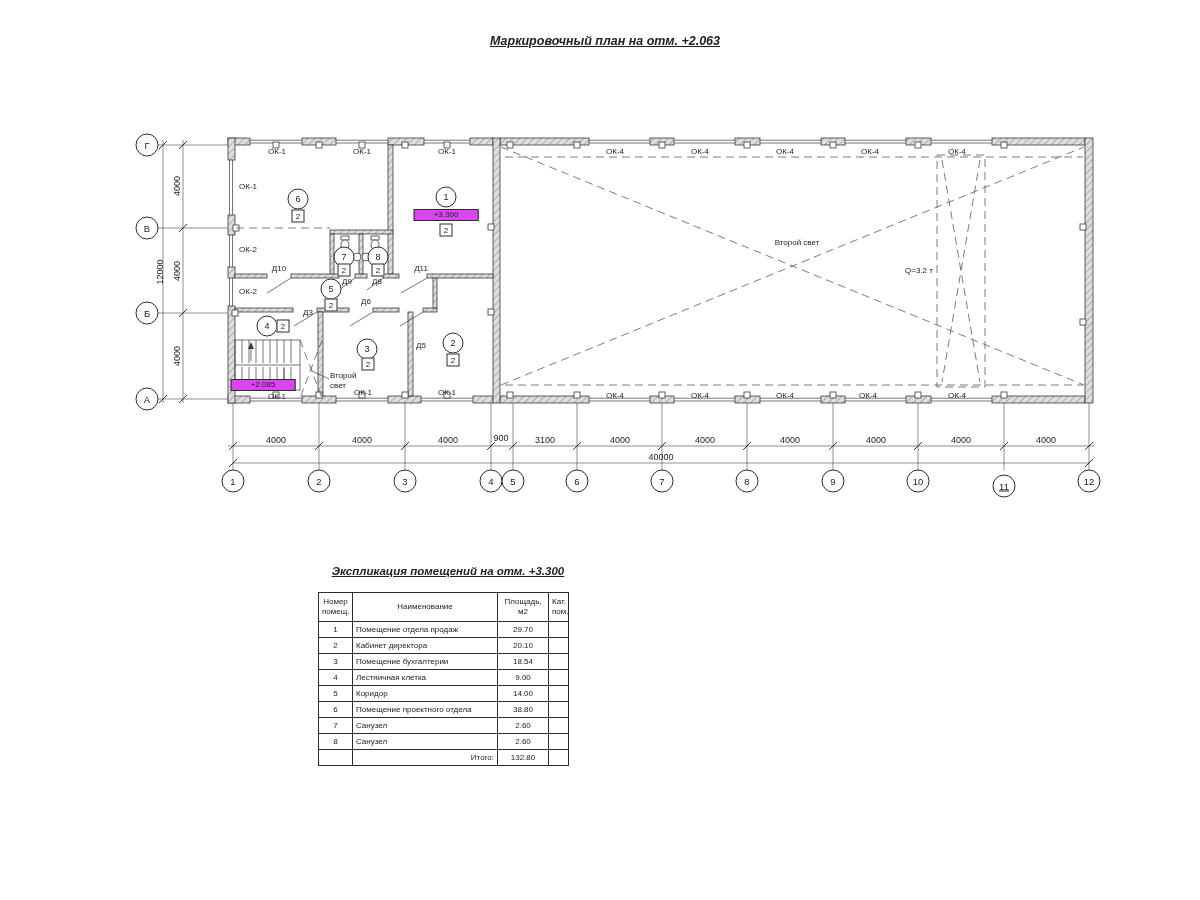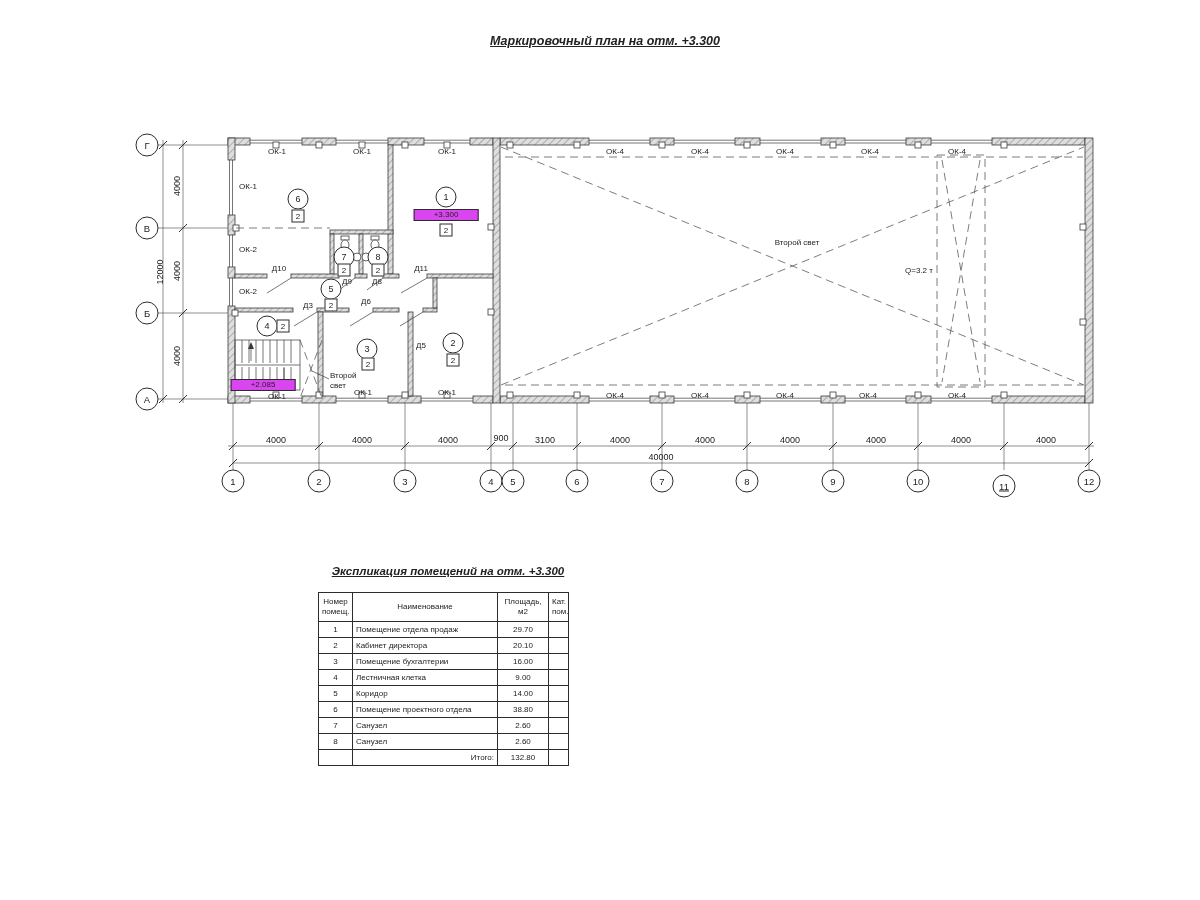--- a/index.html
+++ b/index.html
@@ -272,21 +272,21 @@
         <line x1="1085" y1="467" x2="1093" y2="459"></line>
       <line x1="179" y1="149" x2="187" y2="141"></line>
         <line x1="179" y1="232" x2="187" y2="224"></line>
       <line x1="179" y1="317" x2="187" y2="309"></line>
         <line x1="179" y1="403" x2="187" y2="395"></line>
       <line x1="159" y1="149" x2="167" y2="141"></line>
         <line x1="159" y1="403" x2="167" y2="395"></line>
     </g>
   </svg>
 
-  <div class="drawing-title">Маркировочный план на отм. +3.300</div>
+  <div class="drawing-title">Маркировочный план на отм. +2.063</div>
 
   <div id="labels">
       <div class="lbl" style="left: 277px; top: 152px;">ОК-1</div>
       <div class="lbl" style="left: 362px; top: 152px;">ОК-1</div>
       <div class="lbl" style="left: 447px; top: 152px;">ОК-1</div>
       <div class="lbl" style="left: 615px; top: 152px;">ОК-4</div>
       <div class="lbl" style="left: 700px; top: 152px;">ОК-4</div>
       <div class="lbl" style="left: 785px; top: 152px;">ОК-4</div>
       <div class="lbl" style="left: 870px; top: 152px;">ОК-4</div>
       <div class="lbl" style="left: 957px; top: 152px;">ОК-4</div>
@@ -298,21 +298,21 @@
       <div class="lbl" style="left: 447px; top: 393px;">ОК-1</div>
       <div class="lbl" style="left: 615px; top: 396px;">ОК-4</div>
       <div class="lbl" style="left: 700px; top: 396px;">ОК-4</div>
       <div class="lbl" style="left: 785px; top: 396px;">ОК-4</div>
       <div class="lbl" style="left: 868px; top: 396px;">ОК-4</div>
       <div class="lbl" style="left: 957px; top: 396px;">ОК-4</div>
       <div class="lbl" style="left: 279px; top: 269px;">Д10</div>
       <div class="lbl" style="left: 347px; top: 282px;">Д9</div>
       <div class="lbl" style="left: 377px; top: 282px;">Д8</div>
       <div class="lbl" style="left: 421px; top: 269px;">Д11</div>
-      <div class="lbl" style="left: 308px; top: 306px;">Д3</div>
+      <div class="lbl" style="left: 308px; top: 313px;">Д3</div>
       <div class="lbl" style="left: 366px; top: 302px;">Д6</div>
       <div class="lbl" style="left: 421px; top: 302px; margin-top: 44px;">Д5</div>
       <div class="lbl" style="left: 797px; top: 243px;">Второй свет</div>
       <div class="lbl" style="left: 919px; top: 271px;">Q=3.2 т</div>
       <div class="lbl ml" style="left: 330px; top: 381px;">Второй
 свет</div>
       <div class="lbl box" style="left: 446px; top: 215px;">+3.300</div>
       <div class="lbl box" style="left: 263px; top: 385px;">+2.085</div>
       <div class="lbl circ" style="left: 446px; top: 197px;">1</div>
       <div class="lbl circ" style="left: 453px; top: 343px;">2</div>
@@ -393,21 +393,21 @@
         </tr>
         <tr>
           <td class="c">2</td>
           <td>Кабинет директора</td>
           <td class="c">20.10</td>
           <td class="c"></td>
         </tr>
         <tr>
           <td class="c">3</td>
           <td>Помещение бухгалтерии</td>
-          <td class="c">16.00</td>
+          <td class="c">18.54</td>
           <td class="c"></td>
         </tr>
         <tr>
           <td class="c">4</td>
           <td>Лестничная клетка</td>
           <td class="c">9.00</td>
           <td class="c"></td>
         </tr>
         <tr>
           <td class="c">5</td>

